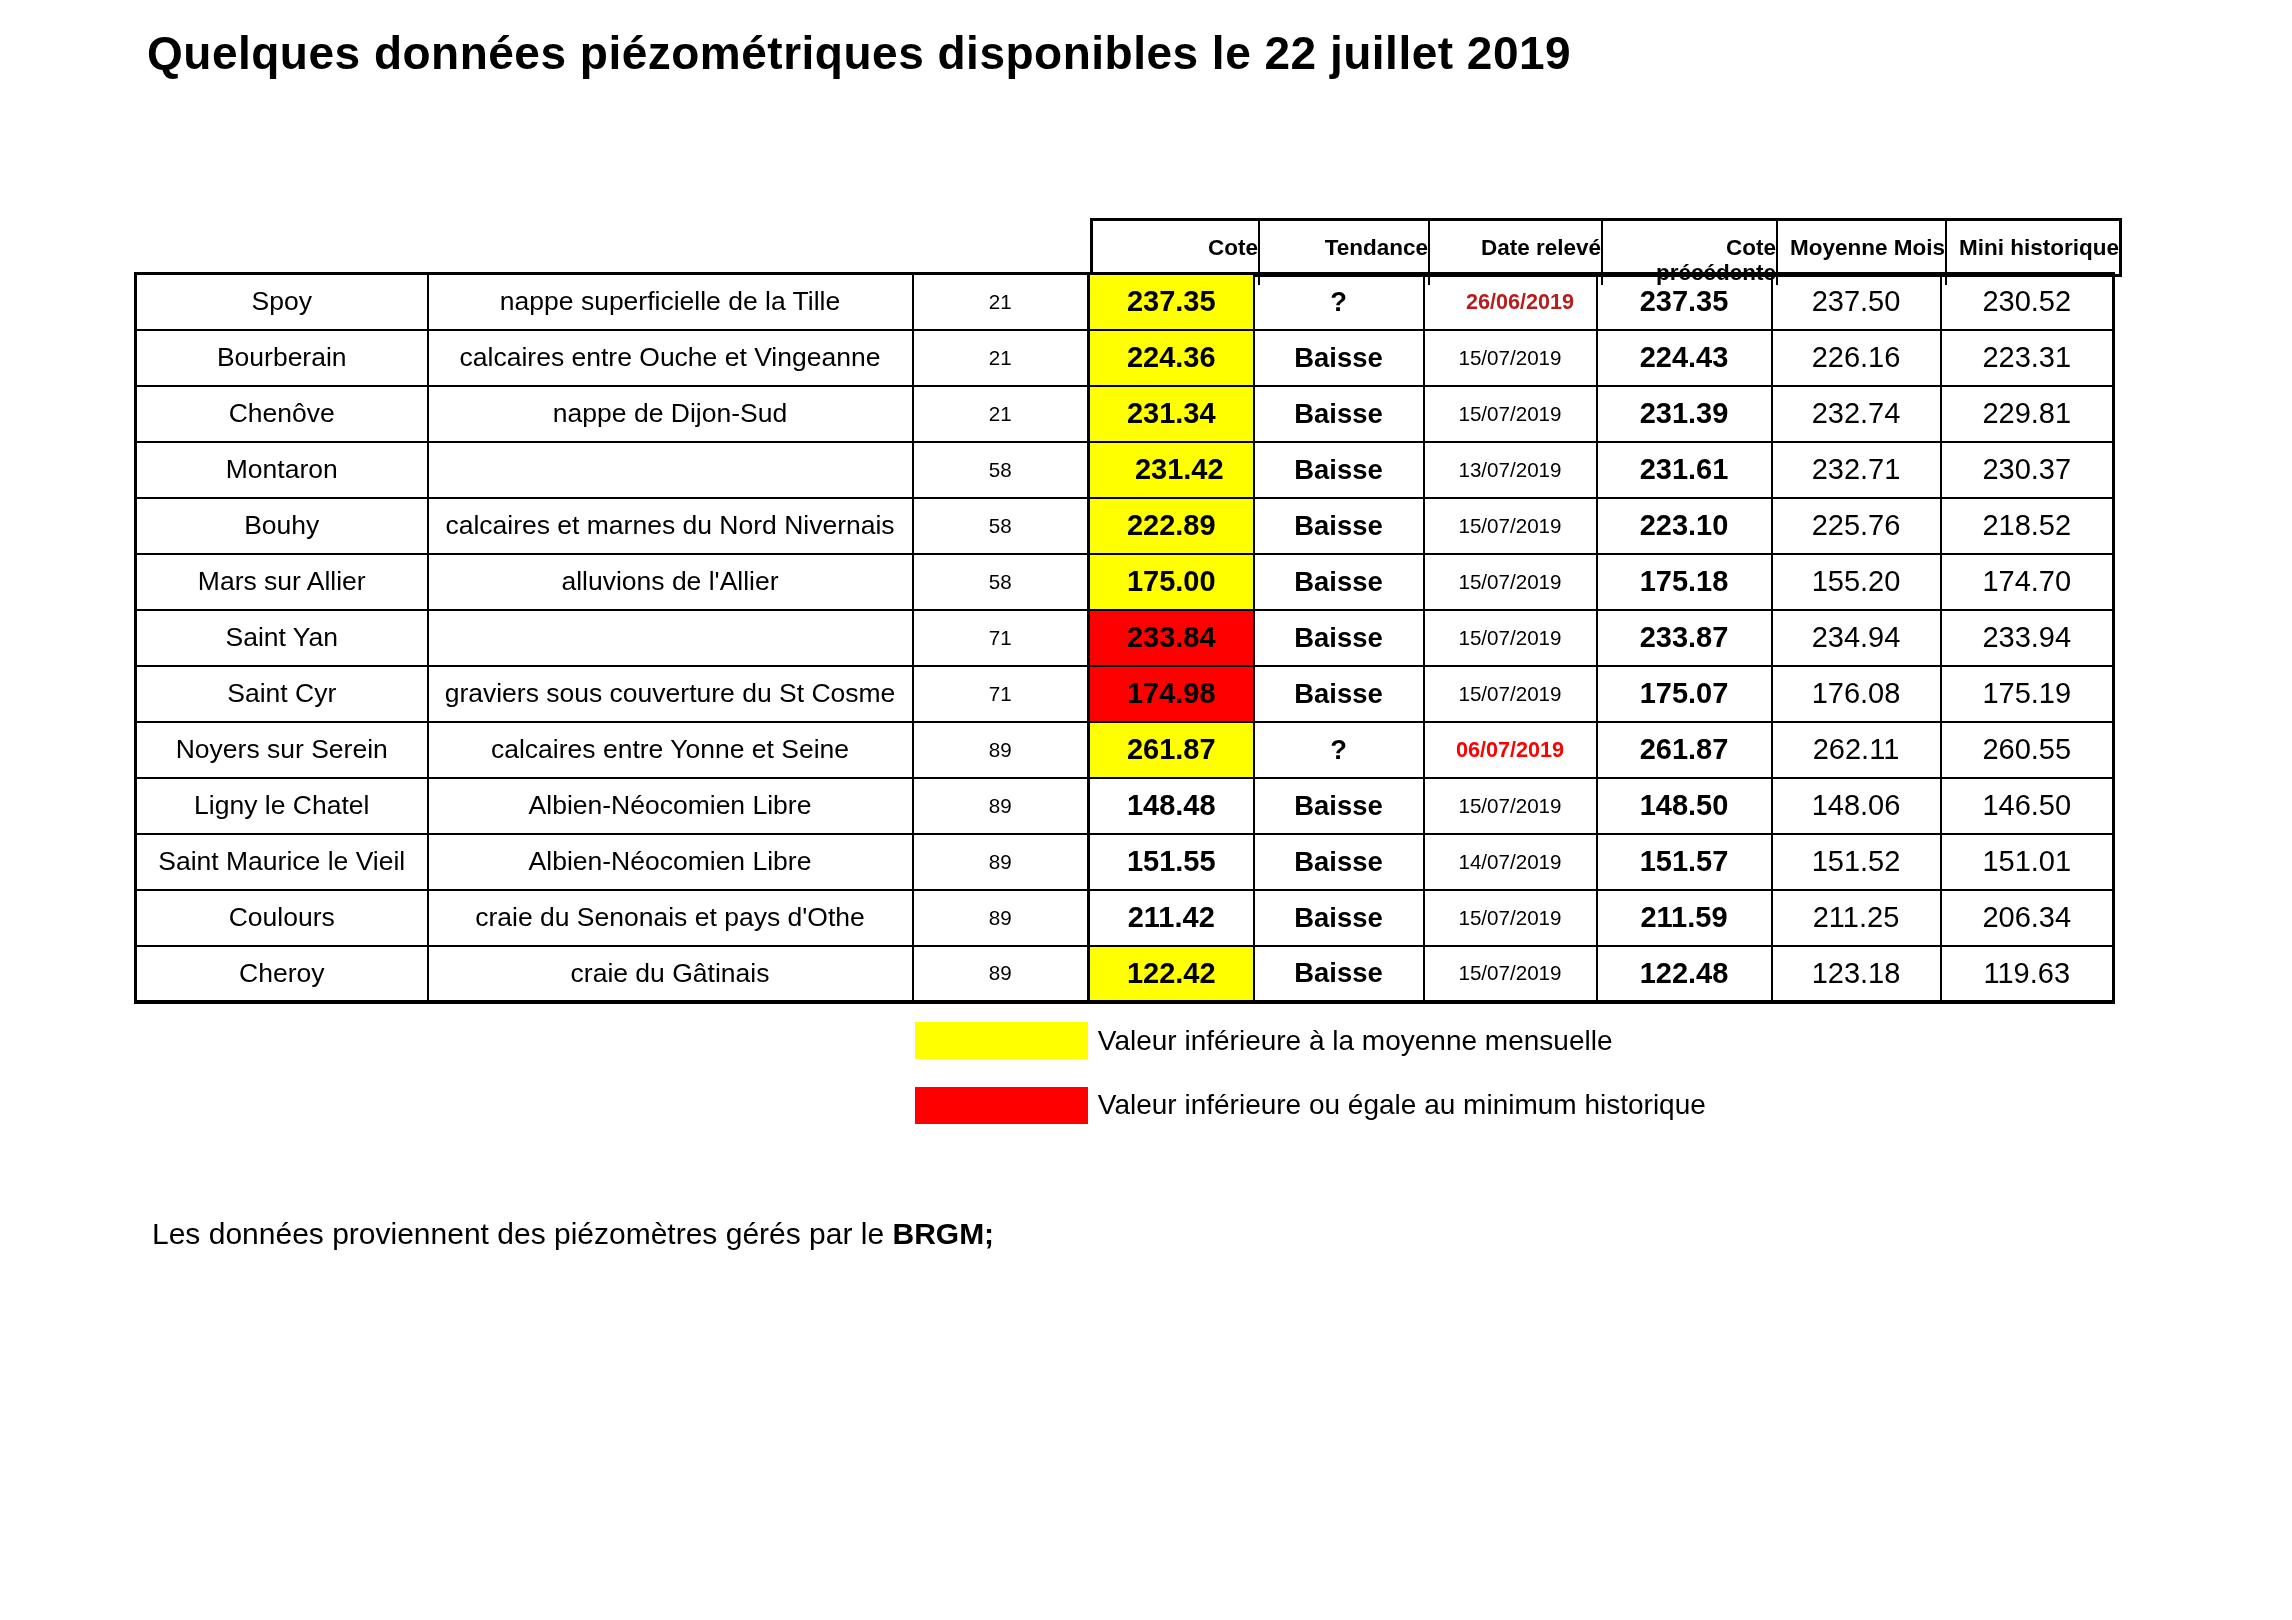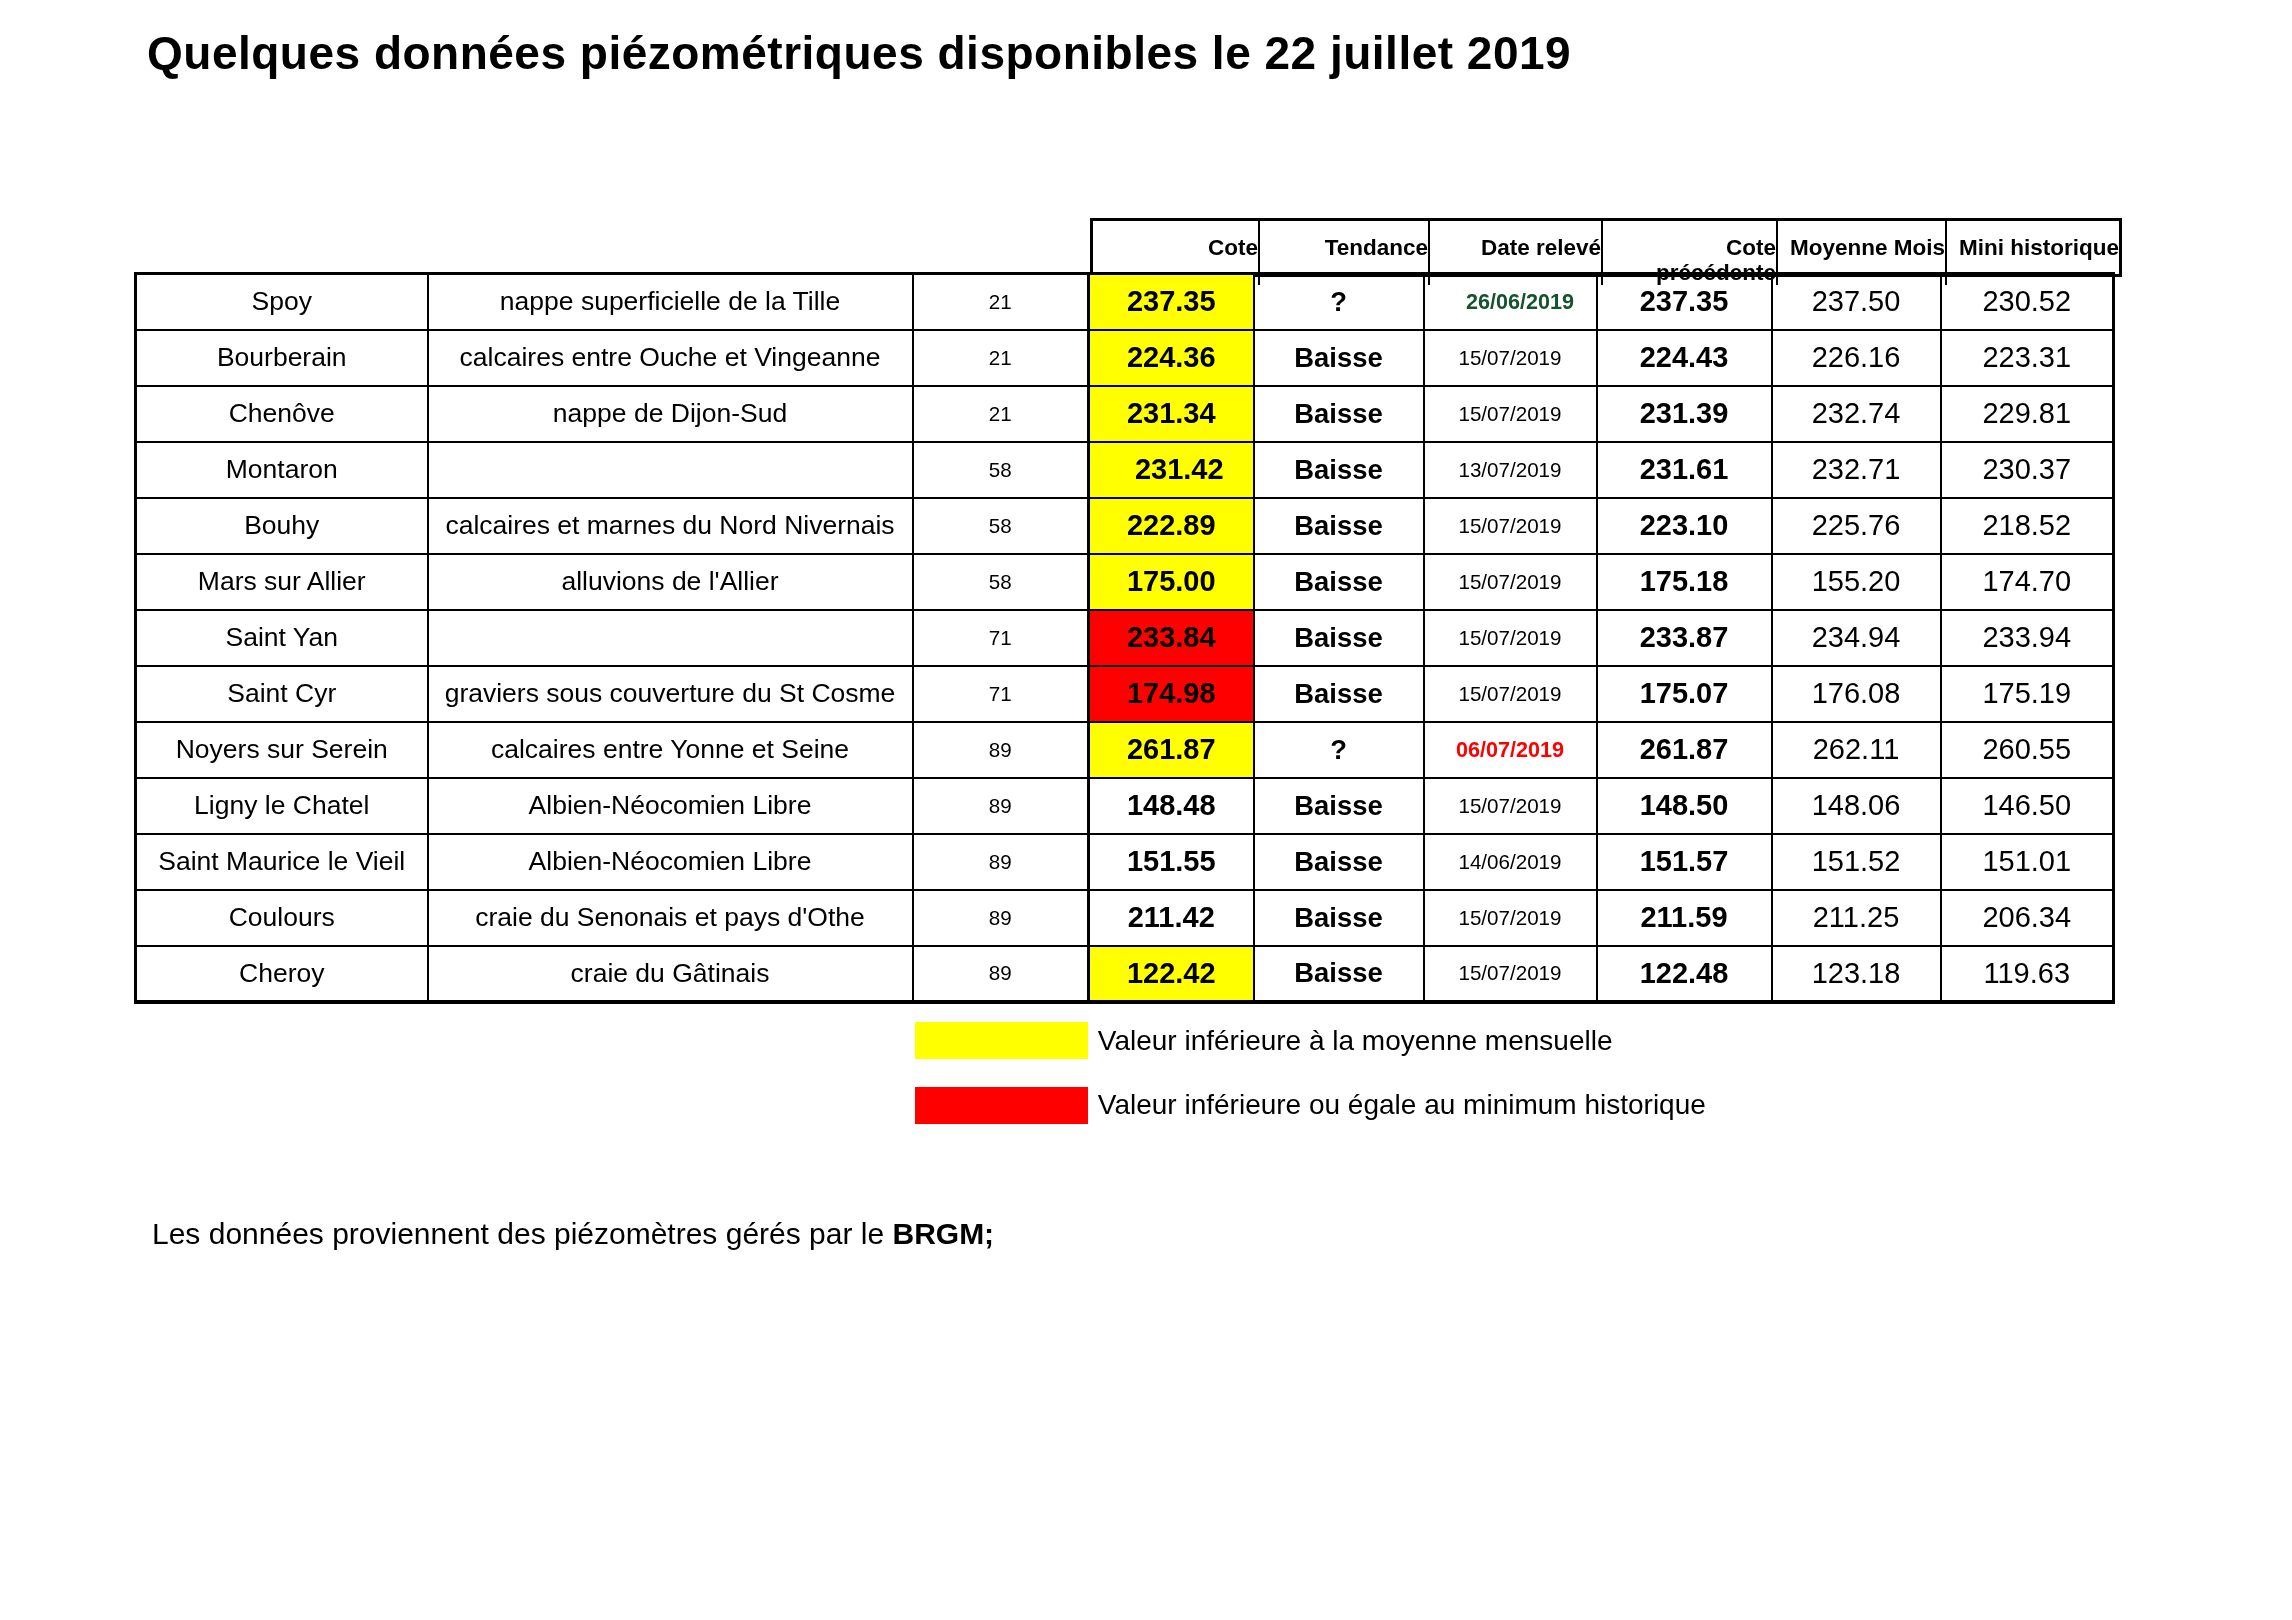--- a/index.html
+++ b/index.html
@@ -147,21 +147,21 @@
       <col style="width:169px">
       <col style="width:173px">
     </colgroup>
     <tbody>
   <tr>
     <td class="c-station">Spoy</td>
     <td class="c-aquifer">nappe superficielle de la Tille</td>
     <td class="c-dept">21</td>
     <td class="c-cote" style="background: rgb(255, 255, 0);">237.35</td>
     <td class="c-tend">?</td>
-    <td class="c-date date-red" style="color: #14532d; padding-left: 20px;">26/06/2019</td>
+    <td class="c-date date-red" style="color: #b91c1c; padding-left: 20px;">26/06/2019</td>
     <td class="c-prec">237.35</td>
     <td class="c-moy">237.50</td>
     <td class="c-mini">230.52</td>
   </tr>
 
   <tr>
     <td class="c-station">Bourberain</td>
     <td class="c-aquifer">calcaires entre Ouche et Vingeanne</td>
     <td class="c-dept">21</td>
     <td class="c-cote" style="background: rgb(255, 255, 0);">224.36</td>
@@ -267,21 +267,21 @@
     <td class="c-moy">148.06</td>
     <td class="c-mini">146.50</td>
   </tr>
 
   <tr>
     <td class="c-station">Saint Maurice le Vieil</td>
     <td class="c-aquifer">Albien-Néocomien Libre</td>
     <td class="c-dept">89</td>
     <td class="c-cote">151.55</td>
     <td class="c-tend">Baisse</td>
-    <td class="c-date">14/06/2019</td>
+    <td class="c-date">14/07/2019</td>
     <td class="c-prec">151.57</td>
     <td class="c-moy">151.52</td>
     <td class="c-mini">151.01</td>
   </tr>
 
   <tr>
     <td class="c-station">Coulours</td>
     <td class="c-aquifer">craie du Senonais et pays d'Othe</td>
     <td class="c-dept">89</td>
     <td class="c-cote">211.42</td>

